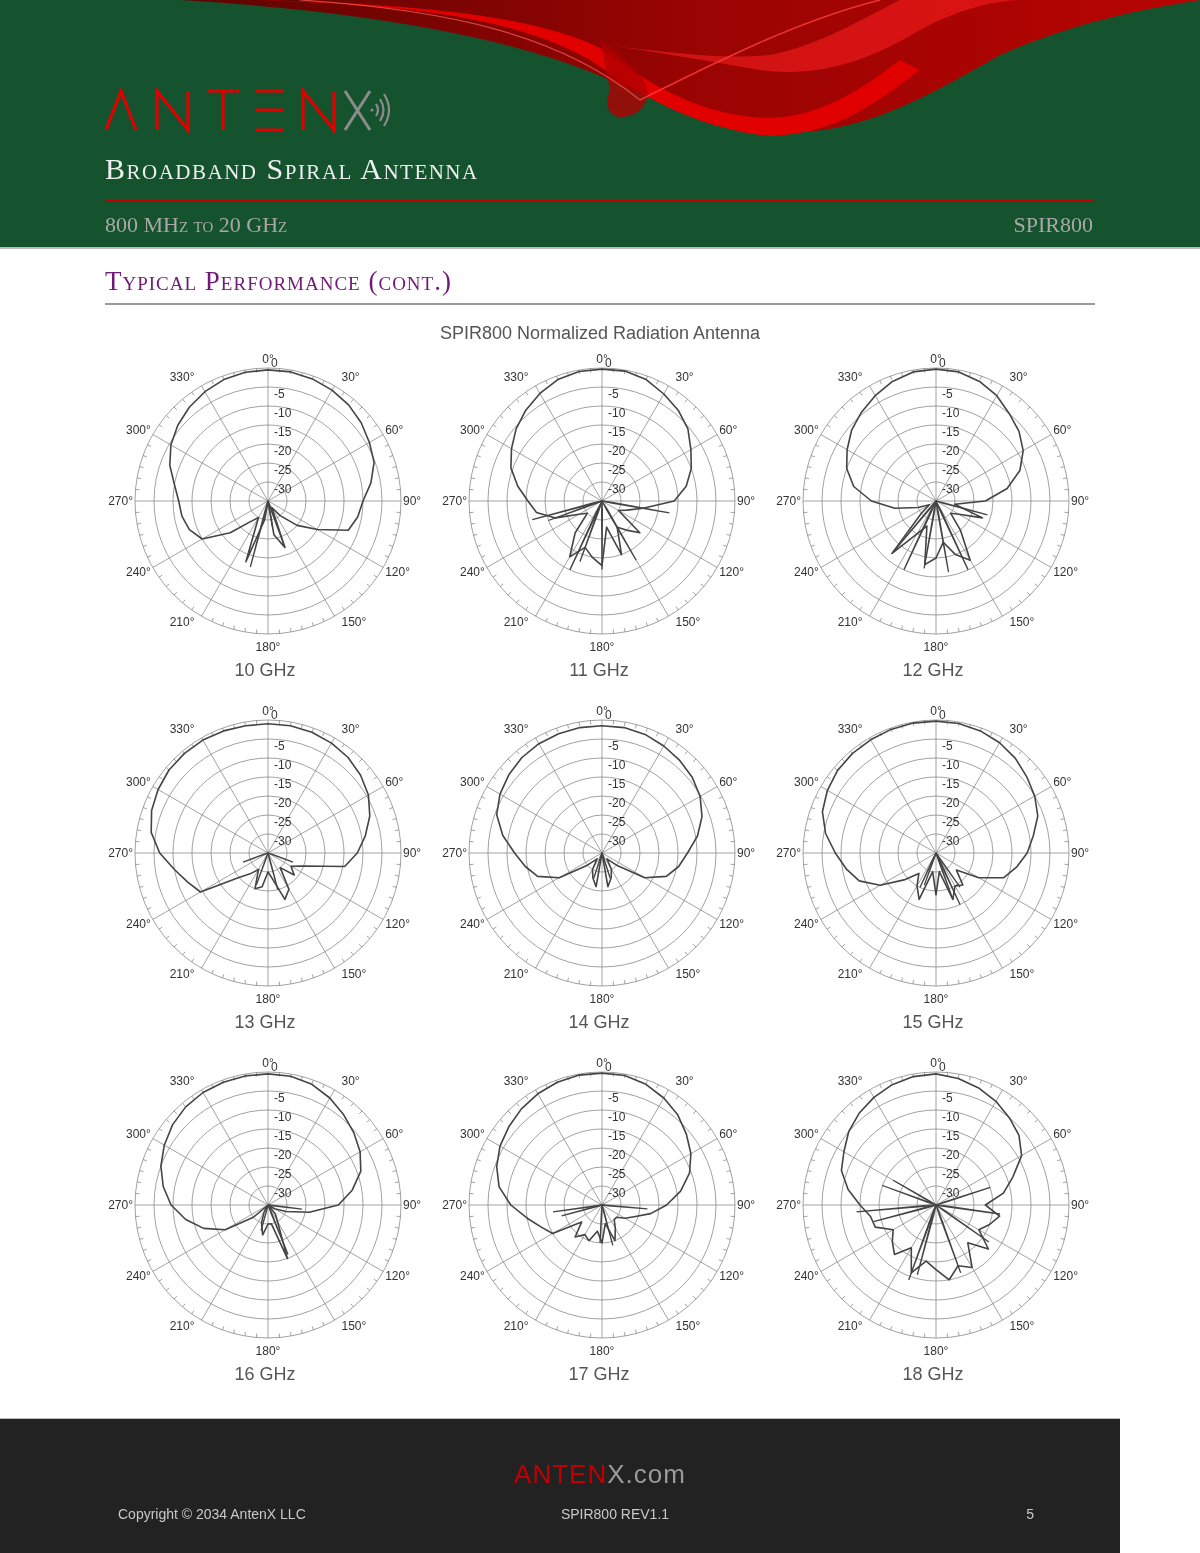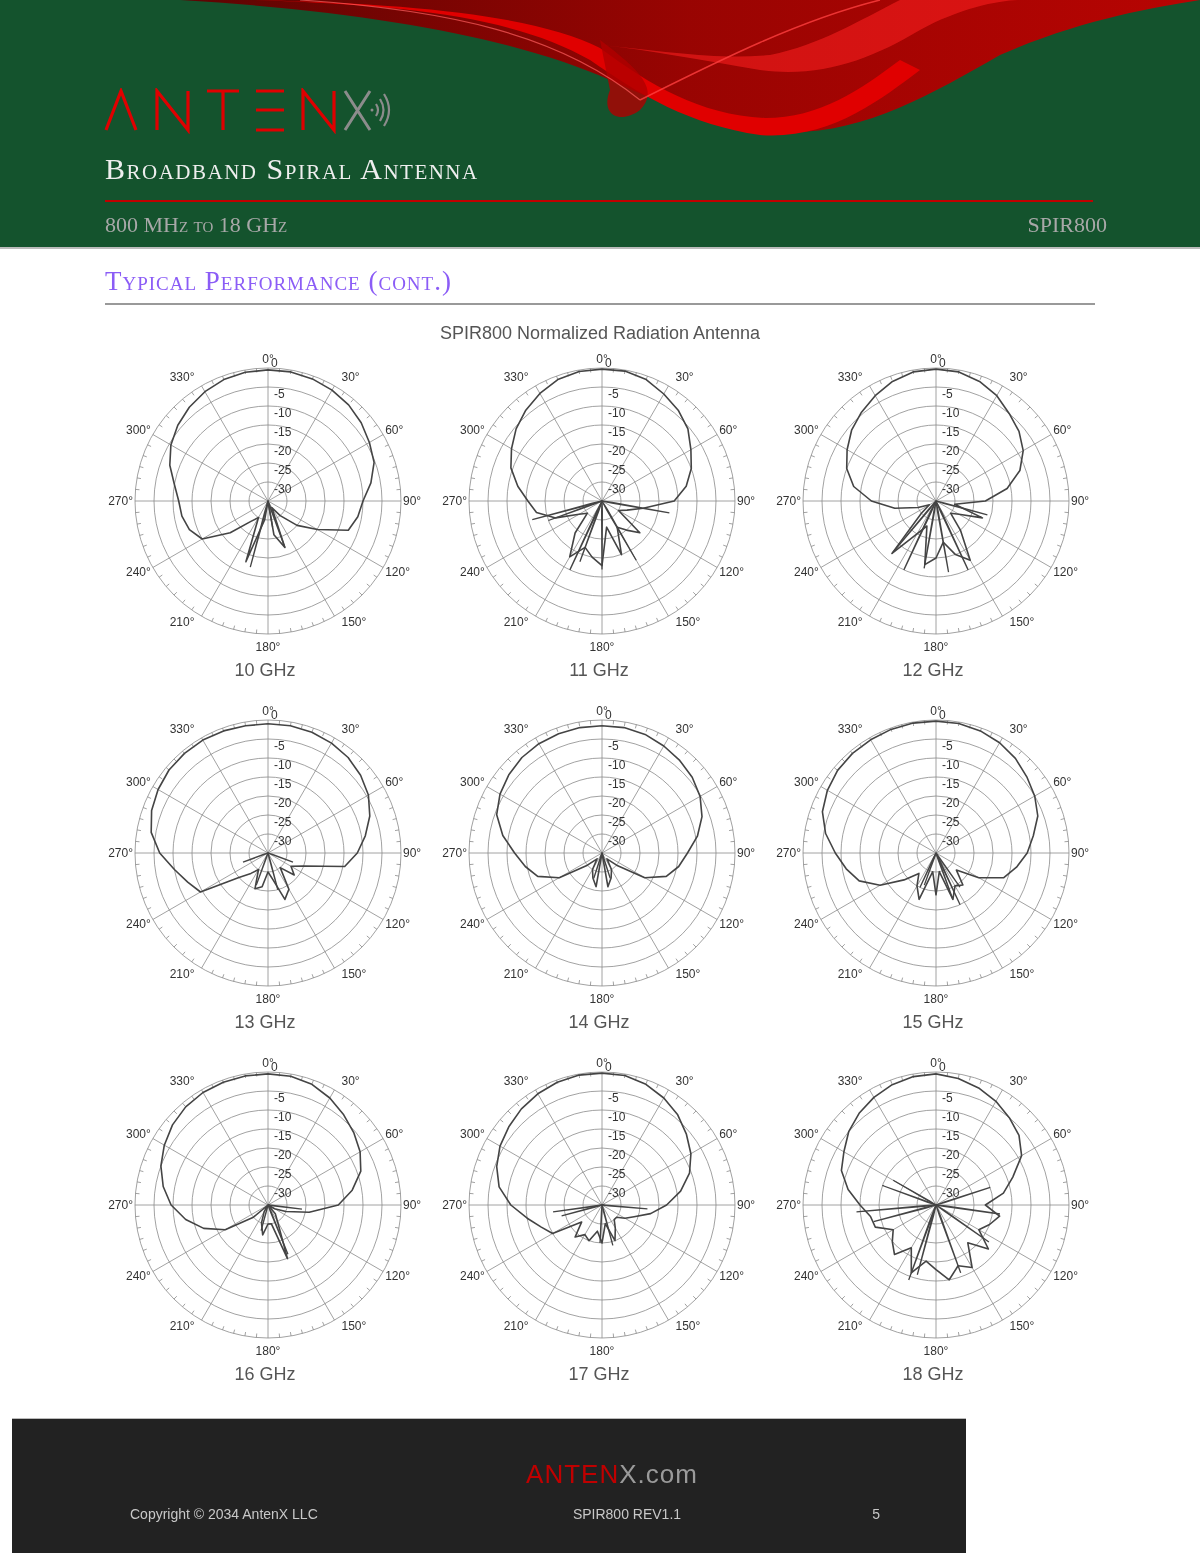--- a/index.html
+++ b/index.html
@@ -4,26 +4,26 @@
 <style>
   html, body { margin: 0; padding: 0; background: #ffffff; }
   body { width: 1200px; height: 1553px; position: relative; overflow: hidden; font-family: "Liberation Sans", sans-serif; }
   .header { position: absolute; left: 0; top: 0; width: 1200px; height: 247px; background: #14532d; overflow: hidden; }
   .header-sep { position: absolute; left: 0; top: 247px; width: 1200px; height: 2px; background: #bbbbbb; }
   .ribbon { position: absolute; left: 0; top: 0; }
   .logo { position: absolute; left: 104px; top: 88px; }
   .doc-title { position: absolute; left: 105px; top: 152px; color: #eeeeee; font-family: "Liberation Serif", "DejaVu Serif", serif; font-size: 30px; font-variant: small-caps; letter-spacing: 1.5px; white-space: nowrap; }
   .red-rule { position: absolute; left: 105px; top: 200px; width: 988px; height: 2px; background: #c00000; }
   .freq-range { position: absolute; left: 105px; top: 212px; color: #a8a8a8; font-family: "Liberation Serif", "DejaVu Serif", serif; font-size: 22px; font-variant: small-caps; white-space: nowrap; }
-  .model { position: absolute; right: 93px; top: 212px; color: #a8a8a8; font-family: "Liberation Serif", "DejaVu Serif", serif; font-size: 22px; white-space: nowrap; }
-  .section-title { position: absolute; left: 105px; top: 266px; color: #8b5cf6; font-family: "Liberation Serif", "DejaVu Serif", serif; font-size: 27px; font-variant: small-caps; letter-spacing: 1px; white-space: nowrap; }
+  .model { position: absolute; right: 107px; top: 212px; color: #a8a8a8; font-family: "Liberation Serif", "DejaVu Serif", serif; font-size: 22px; white-space: nowrap; }
+  .section-title { position: absolute; left: 105px; top: 266px; color: #701a75; font-family: "Liberation Serif", "DejaVu Serif", serif; font-size: 27px; font-variant: small-caps; letter-spacing: 1px; white-space: nowrap; }
   .section-rule { position: absolute; left: 105px; top: 303px; width: 990px; height: 2px; background: #999999; }
   .chart-title { position: absolute; left: 0; width: 1200px; top: 323px; text-align: center; color: #555555; font-size: 18px; }
   .plots { position: absolute; left: 0; top: 0; }
-  .footer { position: absolute; left: 12px; top: 1418px; width: 954px; height: 135px; background: #222222; border-top: 1px solid #bbbbbb; }
+  .footer { position: absolute; left: 0; top: 1418px; width: 1120px; height: 135px; background: #222222; border-top: 1px solid #bbbbbb; }
   .footer-logo { position: absolute; left: 0; width: 1200px; top: 40px; text-align: center; font-size: 26px; letter-spacing: 1px; }
   .footer-logo .red { color: #c00000; }
   .footer-logo .grey { color: #9a9a9a; }
   .footer-copy { position: absolute; left: 118px; top: 87px; color: #c8c8c8; font-size: 14px; }
   .footer-rev { position: absolute; left: 0; width: 1230px; top: 87px; text-align: center; color: #c8c8c8; font-size: 14px; }
   .footer-page { position: absolute; right: 86px; top: 87px; color: #c8c8c8; font-size: 14px; }
   svg text { font-family: "Liberation Sans", sans-serif; }
 </style>
 </head>
 <body>
@@ -65,21 +65,21 @@
     <g stroke="#8c8c8c" stroke-width="2.2" fill="none">
       <circle cx="268" cy="22" r="1.5" fill="#8c8c8c" stroke="none"></circle>
       <path d="M272,16 Q276,22 272,28"></path>
       <path d="M276,11 Q283,22 276,33"></path>
       <path d="M280,6 Q290,22 280,38"></path>
     </g>
   </svg>
 
   <div class="doc-title">Broadband Spiral Antenna</div>
   <div class="red-rule"></div>
-  <div class="freq-range">800 MHz to 18 GHz</div>
+  <div class="freq-range">800 MHz to 20 GHz</div>
   <div class="model">SPIR800</div>
 </div>
 <div class="header-sep"></div>
 
 <div class="section-title">Typical Performance (cont.)</div>
 <div class="section-rule"></div>
 <div class="chart-title">SPIR800 Normalized Radiation Antenna</div>
 
 <svg class="plots" id="plots" width="1200" height="1410" viewBox="0 0 1200 1410">
     <g>

